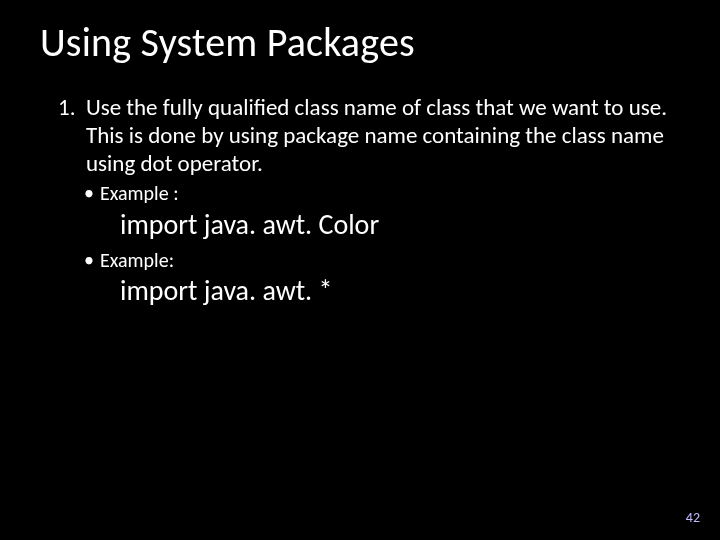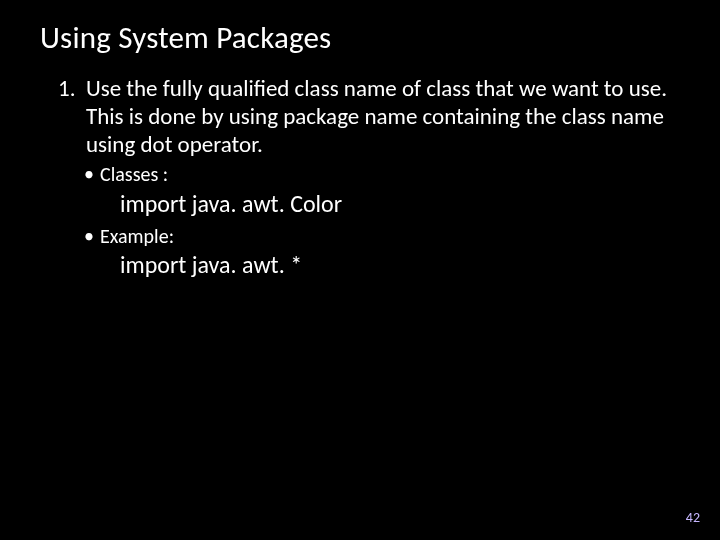--- a/index.html
+++ b/index.html
@@ -9,24 +9,24 @@
     background: #000;
     color: #fff;
     font-family: Calibri, 'Segoe UI', Arial, sans-serif;
     overflow: hidden;
     position: relative;
   }
   .slide {
     padding: 18px 28px 0 28px;
   }
   .title {
-    font-size: 31px;
+    font-size: 40px;
     font-weight: 400;
     margin-left: 12px;
-    margin-bottom: 18px;
+    margin-bottom: 26px;
     letter-spacing: 0.2px;
   }
   .content {
     font-size: 23px;
     line-height: 1.22;
   }
   .b1 {
     padding-left: 28px;
     text-indent: -14px;
     margin-bottom: 2px;
@@ -39,21 +39,21 @@
   }
   .b2 {
     font-size: 20px;
     padding-left: 70px;
     text-indent: -14px;
     margin-top: 4px;
     margin-bottom: 2px;
   }
   .b2 .bullet { padding-right: 6px; }
   .code {
-    font-size: 24px;
+    font-size: 28px;
     padding-left: 92px;
     margin-top: 2px;
     margin-bottom: 6px;
   }
   .pagenum {
     position: absolute;
     right: 20px;
     bottom: 14px;
     font-size: 14px;
     color: #c4b5fd;
@@ -66,21 +66,21 @@
   <h1 class="title">Using System Packages</h1>
 
   <div class="content">
 
 
     <div class="n1">
       <span>1.</span>&nbsp;&nbsp;<span>Use the fully qualified class name of class that we want to use. This is done by using package name containing the class name using dot operator.</span>
     </div>
 
     <div class="b2">
-      <span class="bullet">•</span><span>Classes :</span>
+      <span class="bullet">•</span><span>Example :</span>
     </div>
 
     <div class="code">import java. awt. Color</div>
 
 
     <div class="b2">
       <span class="bullet">•</span><span>Example:</span>
     </div>
 
     <div class="code">import java. awt. *</div>

